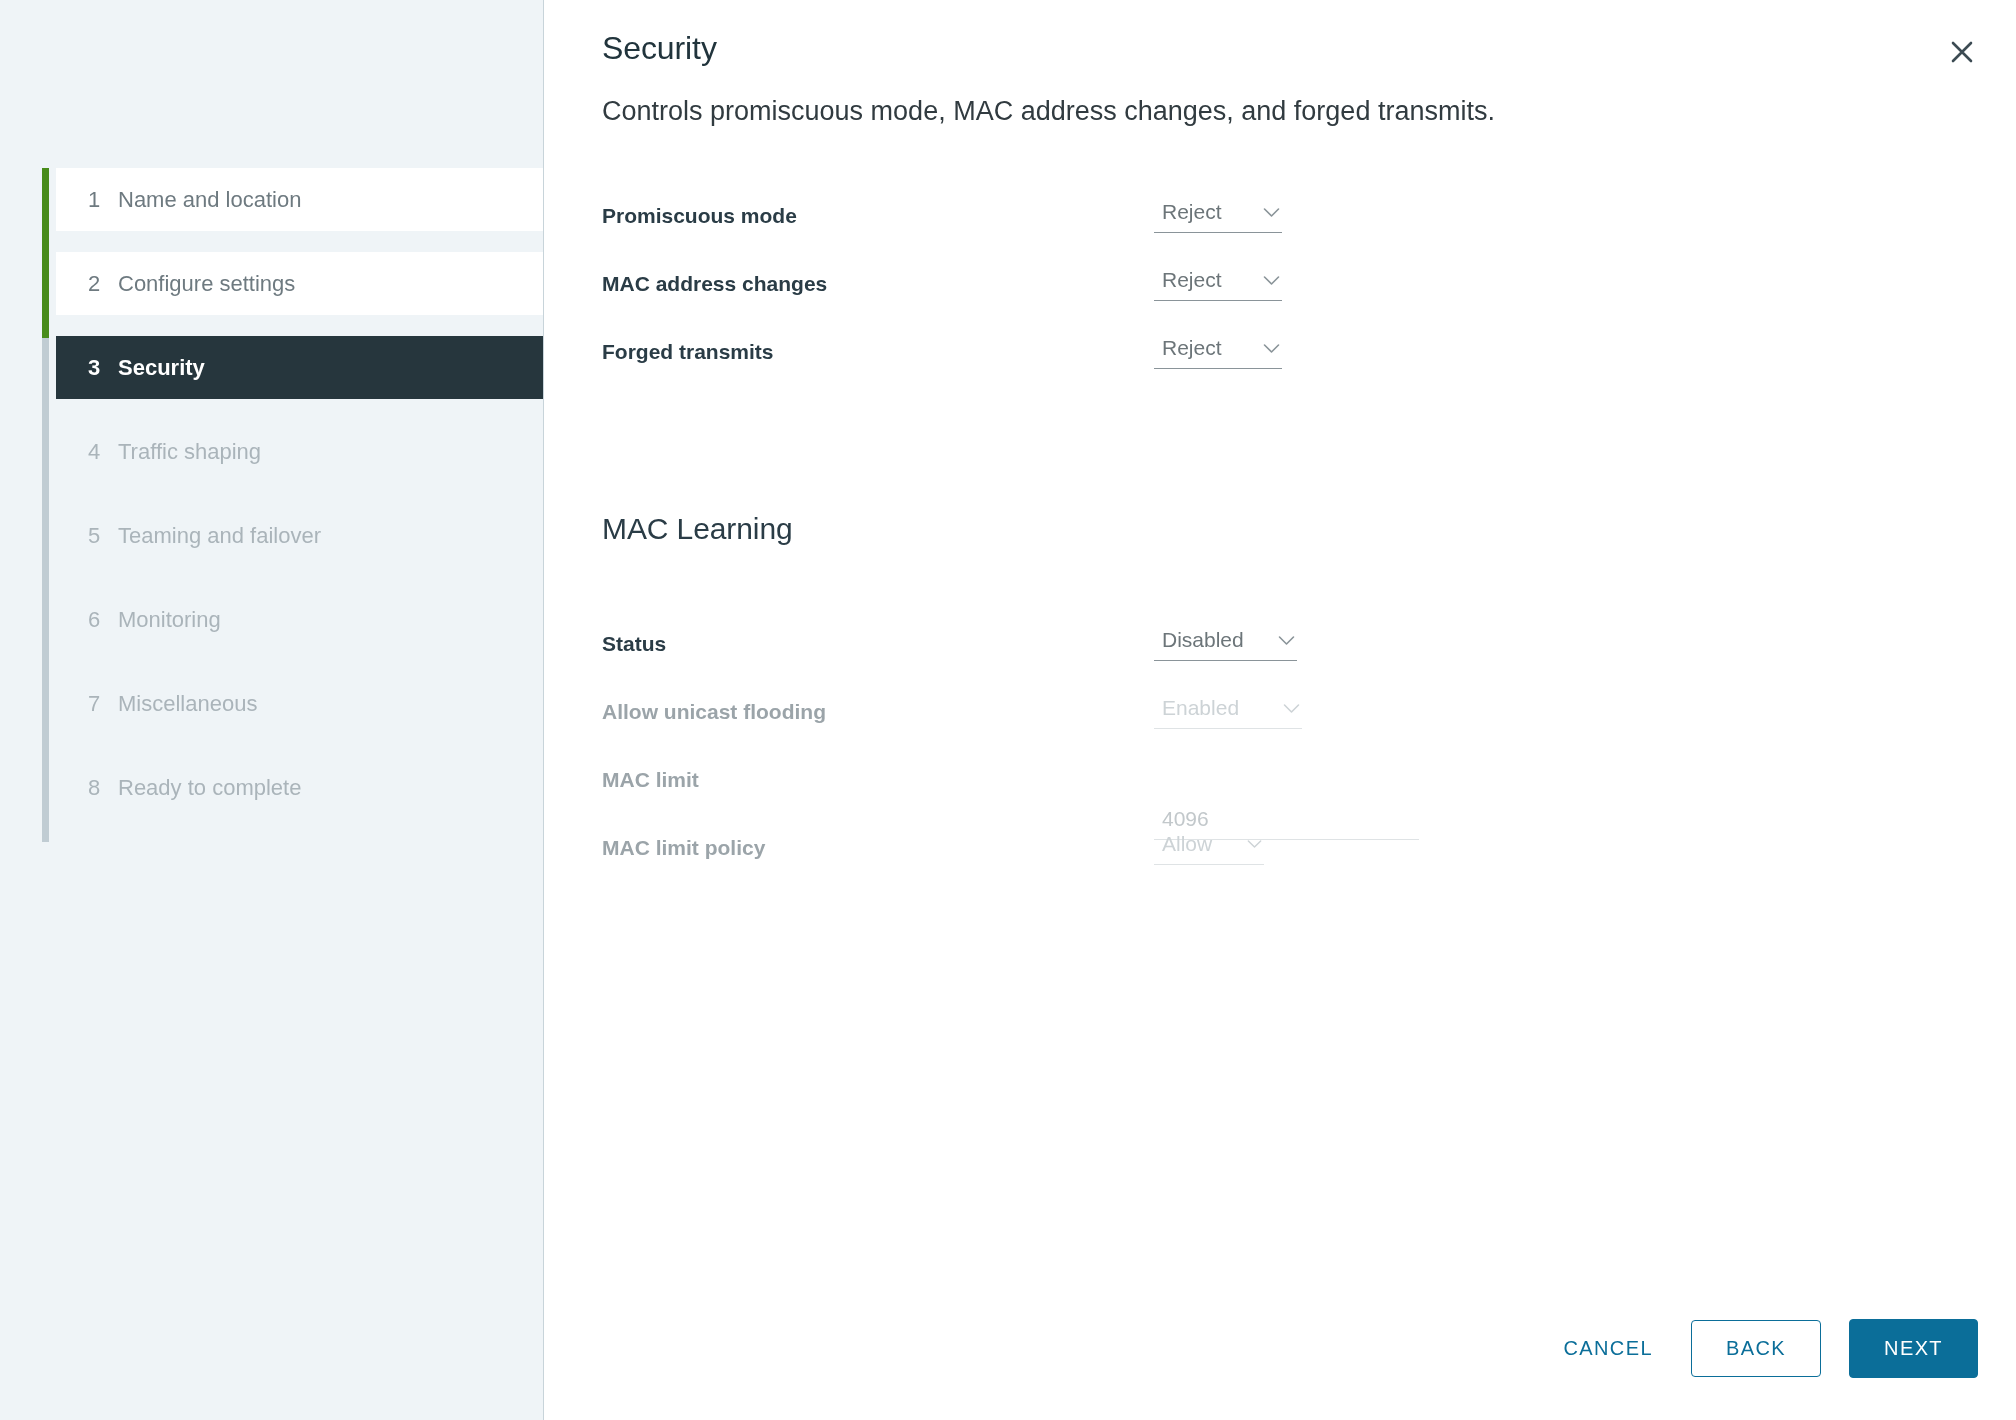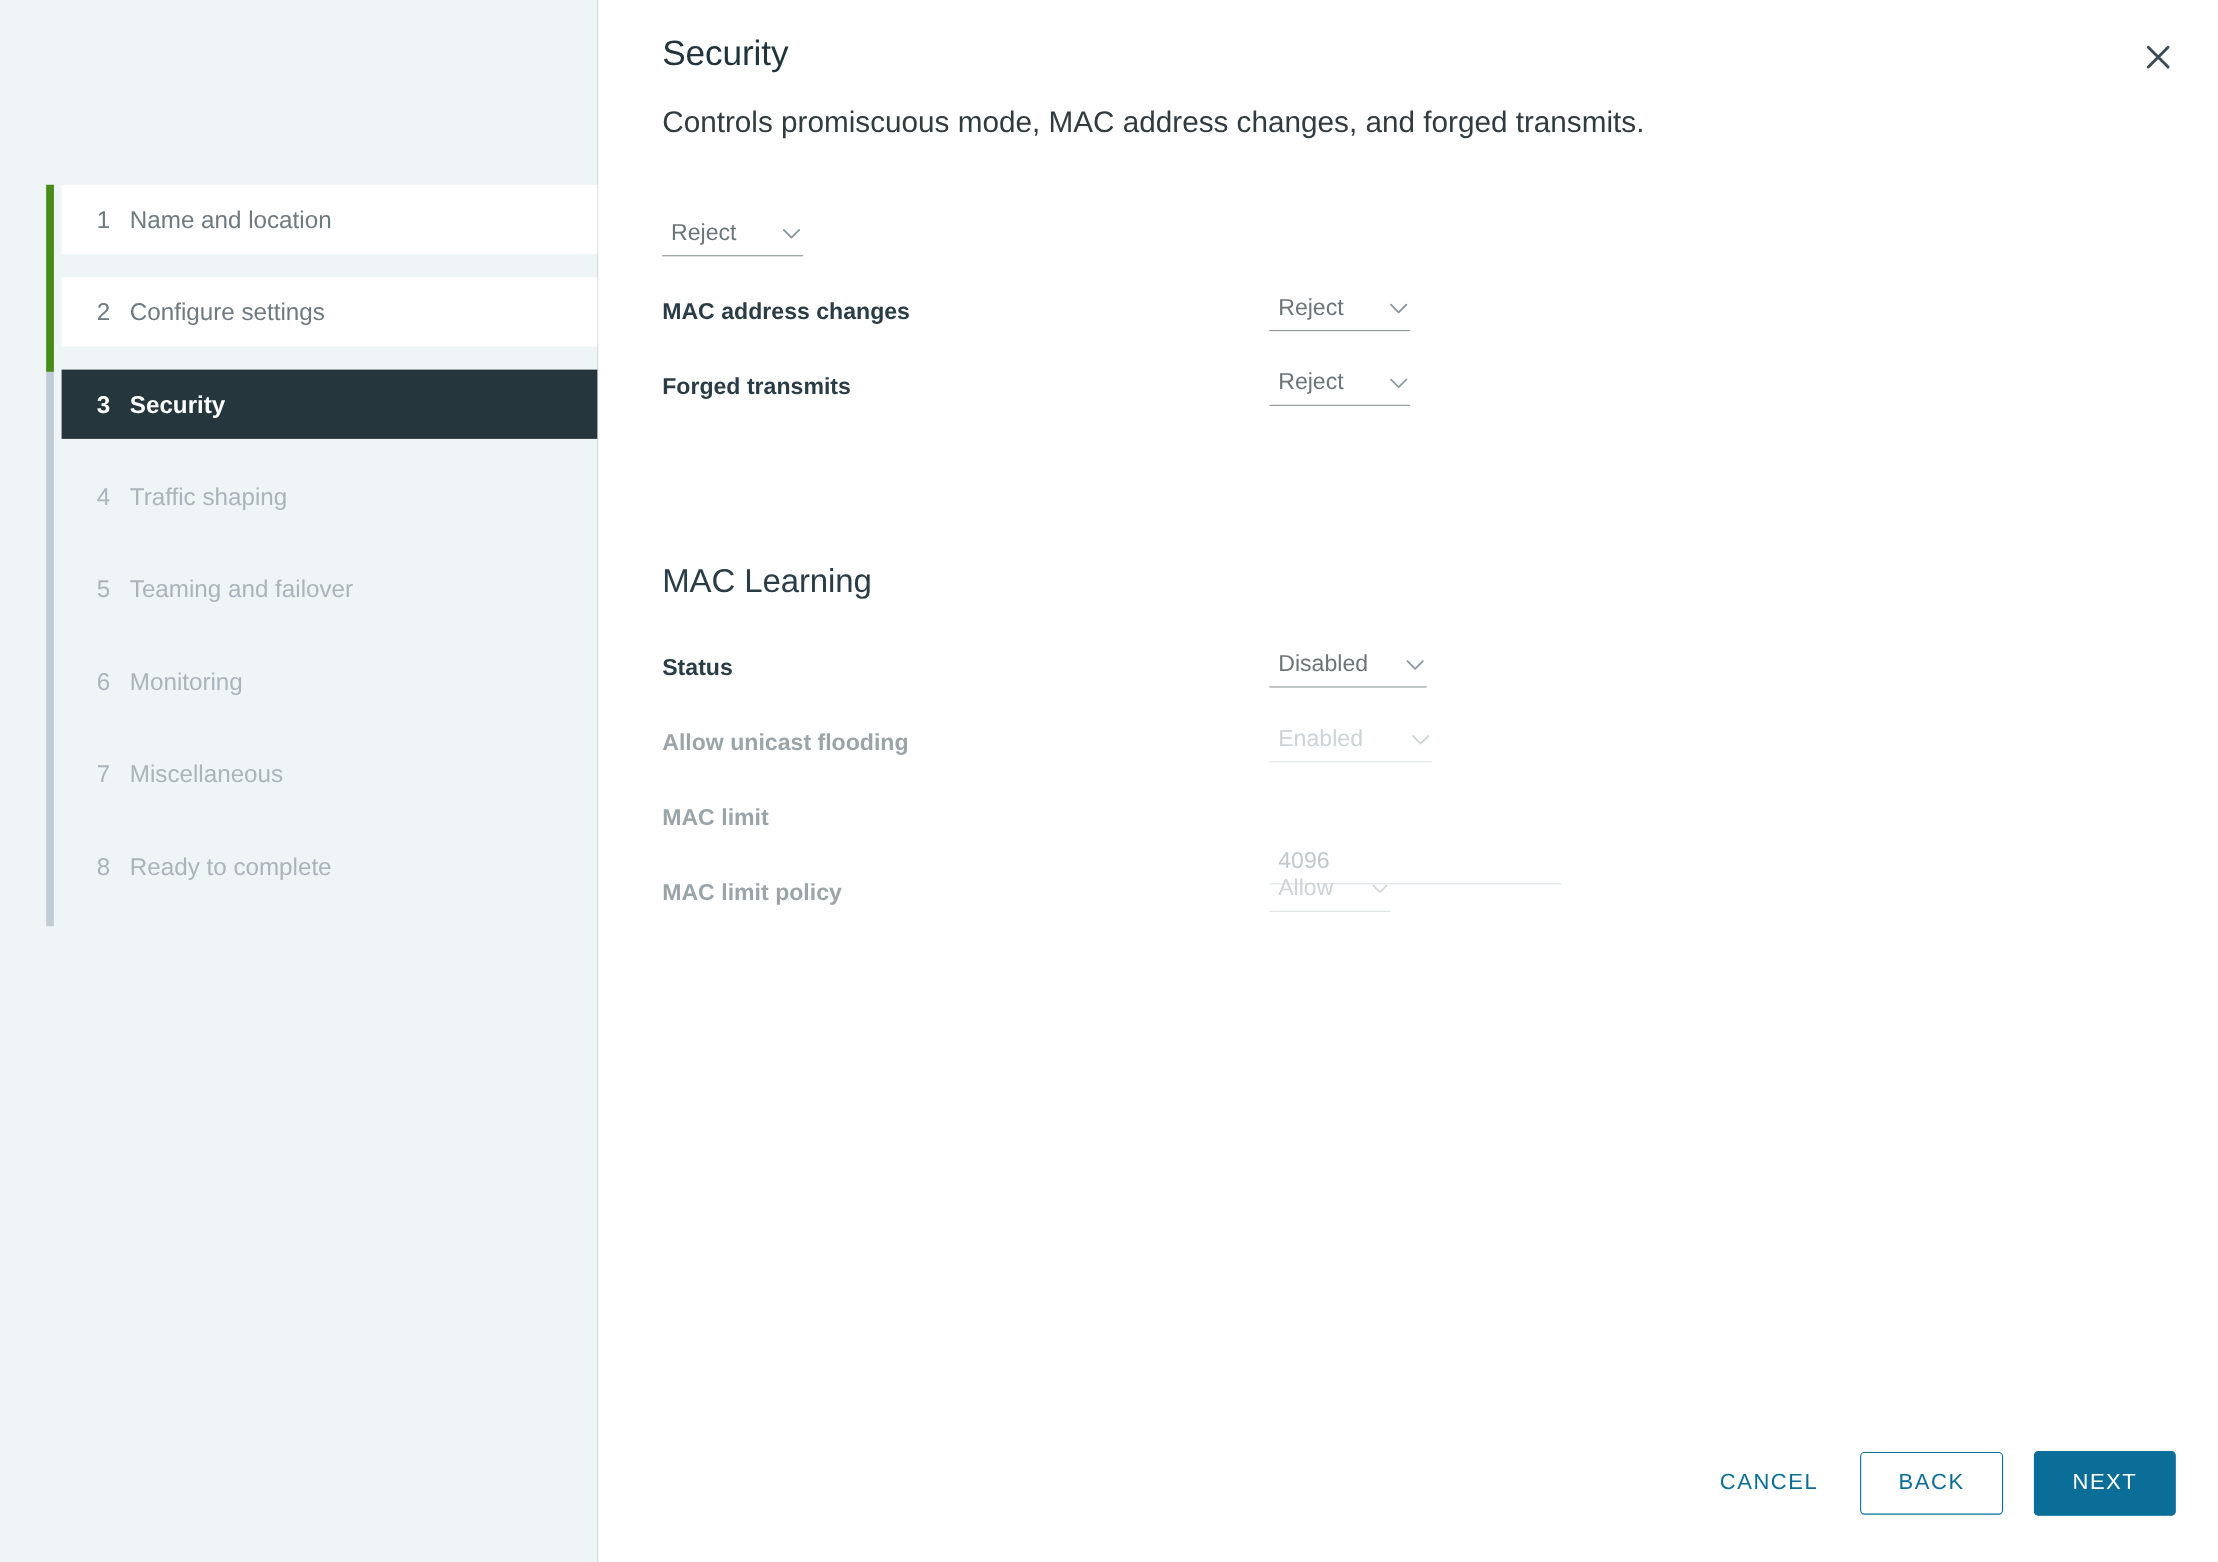--- a/index.html
+++ b/index.html
@@ -222,21 +222,21 @@
     top: 512px;
     font-size: 30px;
     font-weight: 400;
     color: #2a3c46;
     letter-spacing: -0.1px;
   }
 
   .form2 {
     position: absolute;
     left: 58px;
-    top: 592px;
+    top: 628px;
     width: 1000px;
   }
 
   
   .footer {
     position: absolute;
     right: 38px;
     bottom: 42px;
     display: flex;
     align-items: center;
@@ -332,20 +332,21 @@
       <span>
         <svg width="26" height="26" viewBox="0 0 26 26" fill="none">
           <path d="M4 4 L22 22 M22 4 L4 22" stroke="#3c4b53" stroke-width="2.6" stroke-linecap="round"></path>
         </svg>
       </span>
     </button>
 
     <div class="form">
 
       <div class="row">
+        <div class="label">Promiscuous mode</div>
         <div class="ctrl">
           <div class="select w-reject">
             <span>Reject</span>
             <span class="chev">
               <svg width="17" height="11" viewBox="0 0 17 11" fill="none">
                   <path d="M1.5 2 L8.5 9 L15.5 2" stroke="#8a9499" stroke-width="1.6" stroke-linecap="round" stroke-linejoin="round"></path>
                 </svg>
             </span>
           </div>
         </div>

